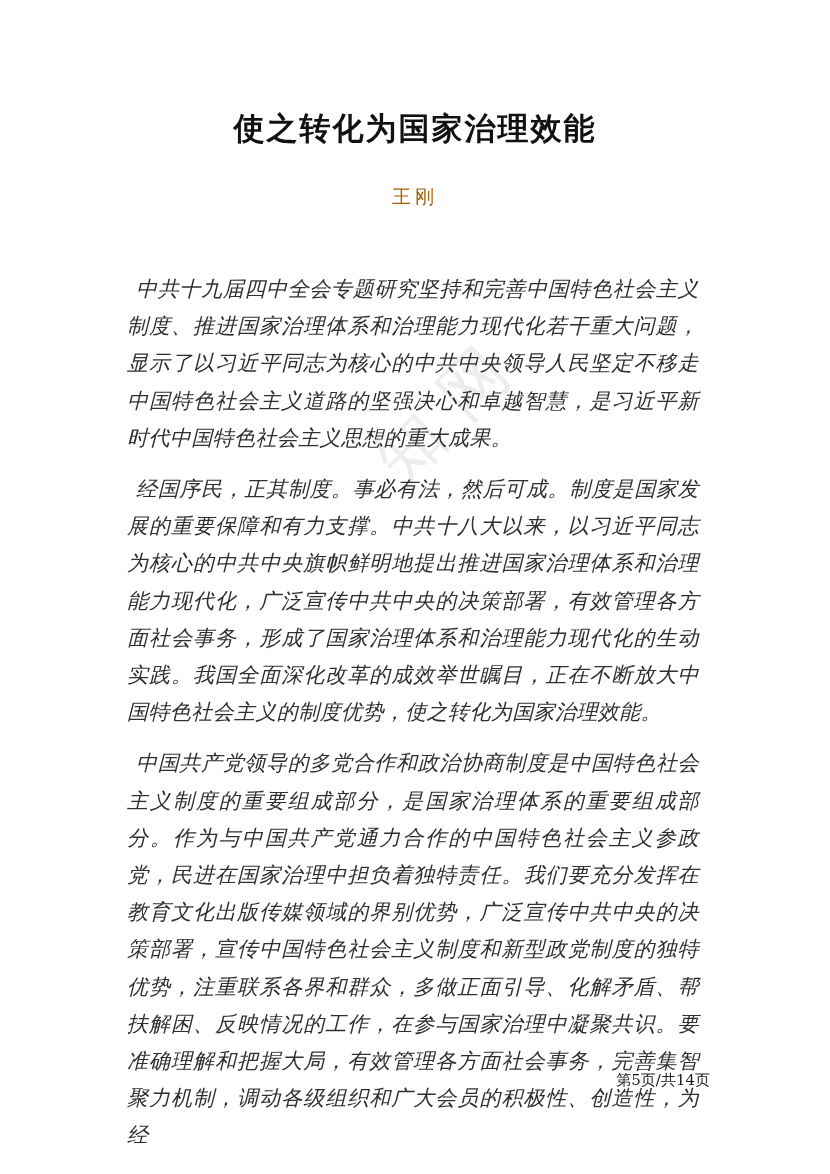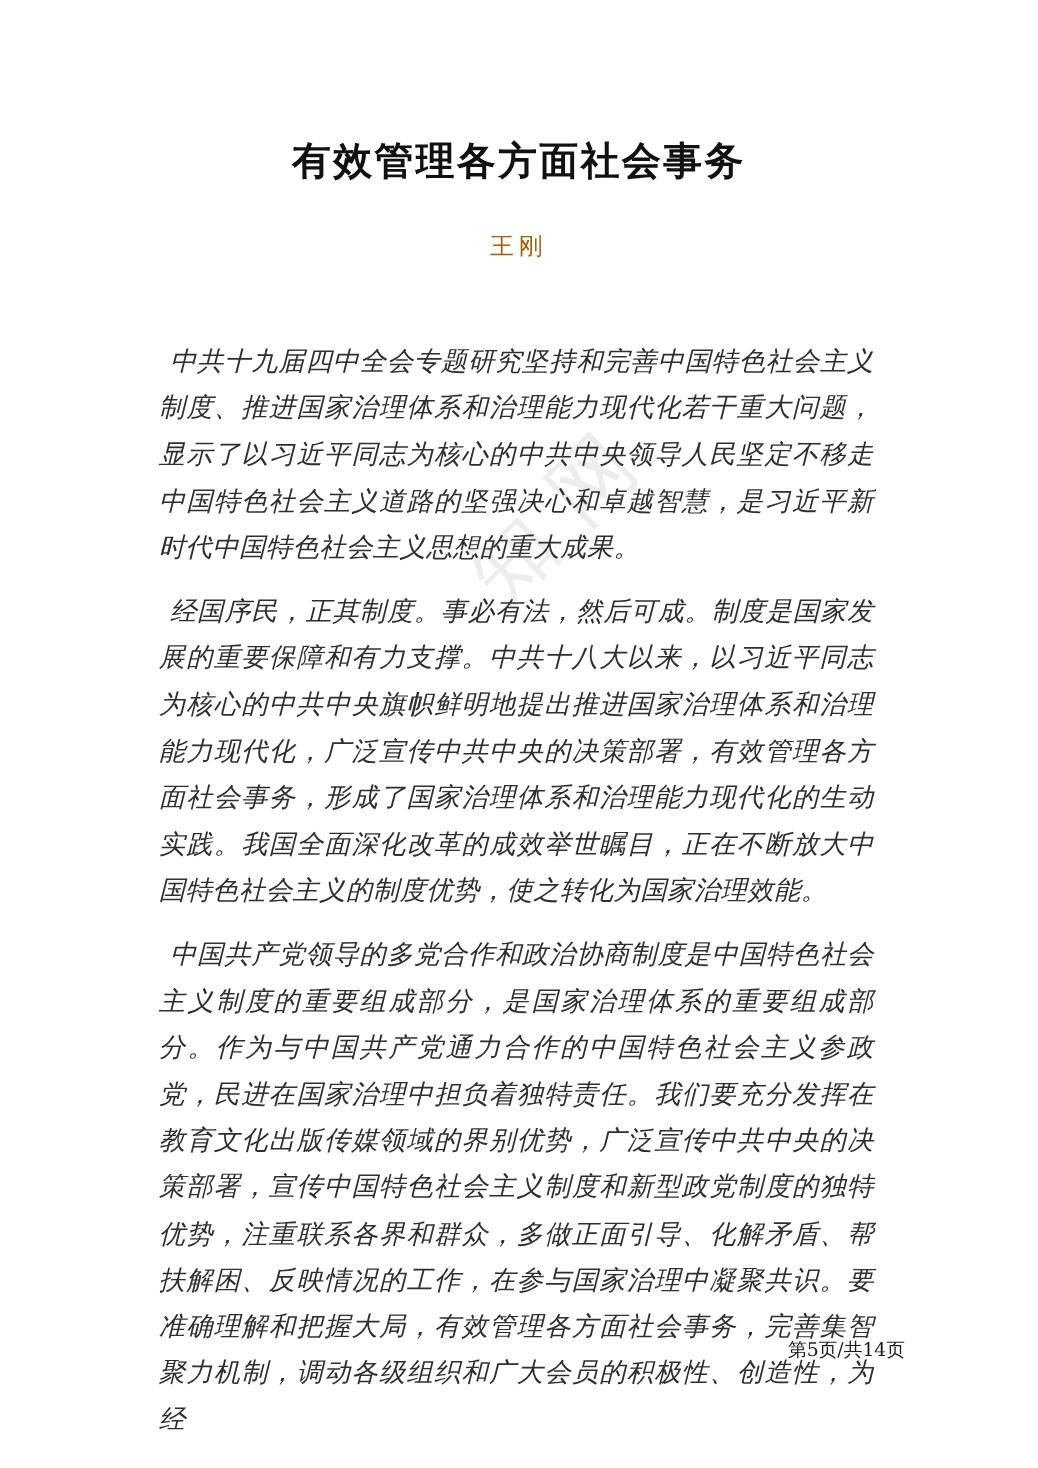--- a/index.html
+++ b/index.html
@@ -48,21 +48,21 @@
     color: #2f2f2f;
   }
   .doc-body p {
     margin: 14px;
     text-indent: 9px;
     font-style: italic;
   }
   .doc-footer {
     position: absolute;
     top: 1071px;
-    left: 14px;
+    left: 0;
     width: 710px;
     text-align: right;
     font-size: 15px;
     color: #1a1a1a;
   }
   .watermark {
     position: absolute;
     font-family: "DejaVu Sans", "Liberation Sans", sans-serif;
     color: rgba(0, 0, 0, 0.07);
     transform: rotate(-45deg);
@@ -84,21 +84,21 @@
 </style>
 </head>
 <body>
 
 <div class="page">
 
   <div class="watermark wm-mid">知网</div>
 
   <div class="watermark wm-bottom">知</div>
 
-  <h1 class="doc-title">有效管理各方面社会事务</h1>
+  <h1 class="doc-title">使之转化为国家治理效能</h1>
 
   <div class="doc-author">王刚</div>
 
   <div class="doc-body">
     <p>中共十九届四中全会专题研究坚持和完善中国特色社会主义制度、推进国家治理体系和治理能力现代化若干重大问题，显示了以习近平同志为核心的中共中央领导人民坚定不移走中国特色社会主义道路的坚强决心和卓越智慧，是习近平新时代中国特色社会主义思想的重大成果。</p>
     <p>经国序民，正其制度。事必有法，然后可成。制度是国家发展的重要保障和有力支撑。中共十八大以来，以习近平同志为核心的中共中央旗帜鲜明地提出推进国家治理体系和治理能力现代化，广泛宣传中共中央的决策部署，有效管理各方面社会事务，形成了国家治理体系和治理能力现代化的生动实践。我国全面深化改革的成效举世瞩目，正在不断放大中国特色社会主义的制度优势，使之转化为国家治理效能。</p>
     <p>中国共产党领导的多党合作和政治协商制度是中国特色社会主义制度的重要组成部分，是国家治理体系的重要组成部分。作为与中国共产党通力合作的中国特色社会主义参政党，民进在国家治理中担负着独特责任。我们要充分发挥在教育文化出版传媒领域的界别优势，广泛宣传中共中央的决策部署，宣传中国特色社会主义制度和新型政党制度的独特优势，注重联系各界和群众，多做正面引导、化解矛盾、帮扶解困、反映情况的工作，在参与国家治理中凝聚共识。要准确理解和把握大局，有效管理各方面社会事务，完善集智聚力机制，调动各级组织和广大会员的积极性、创造性，为经</p>
   </div>
 
   <div class="doc-footer">第5页/共14页</div>

